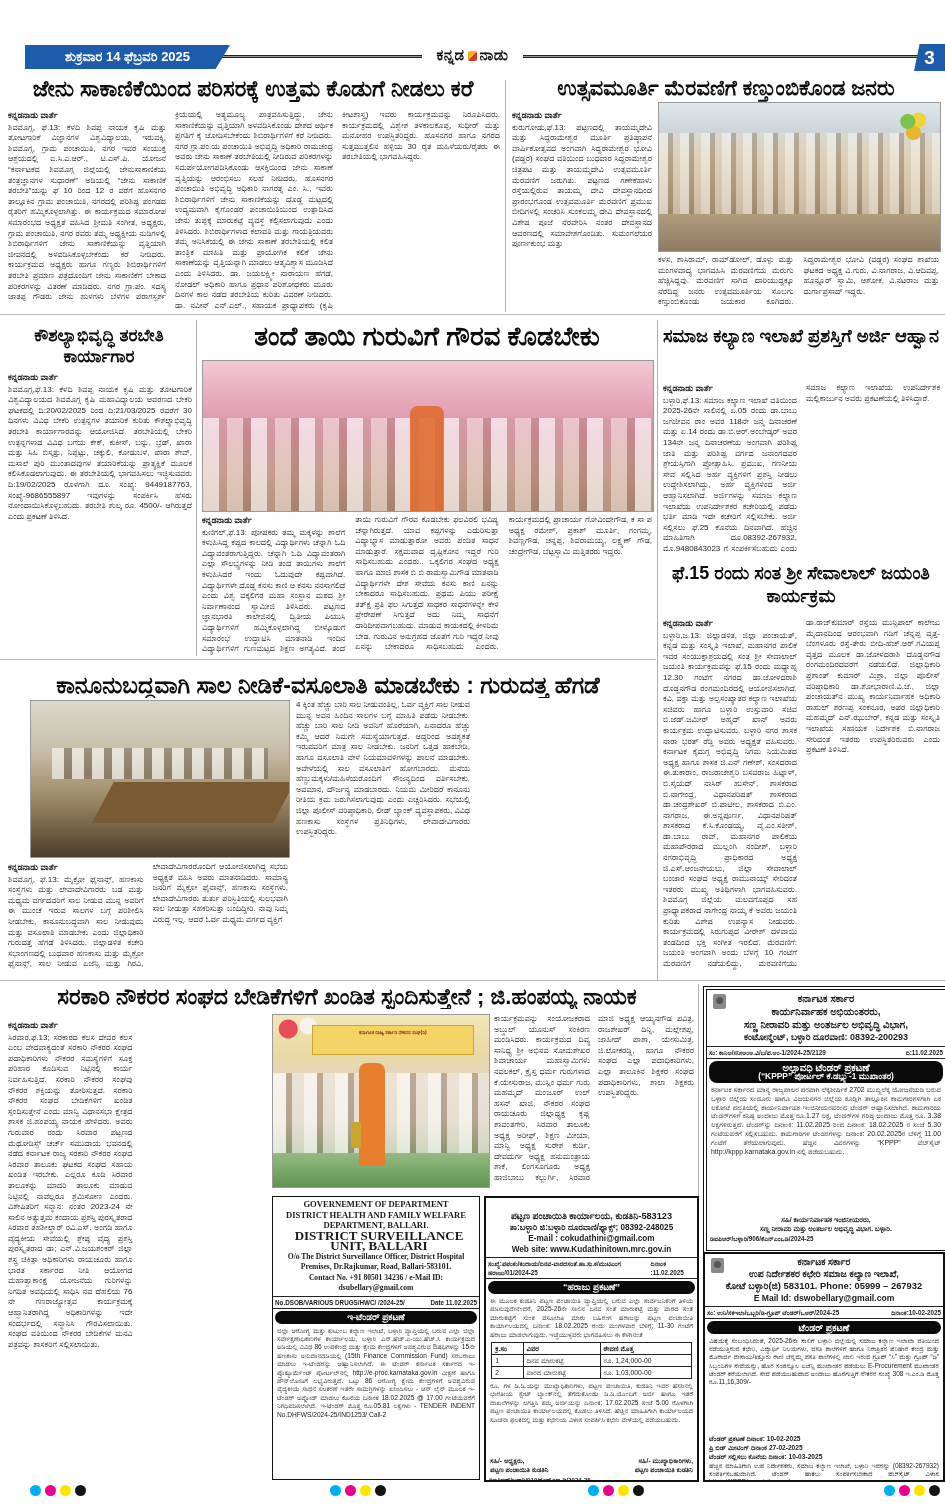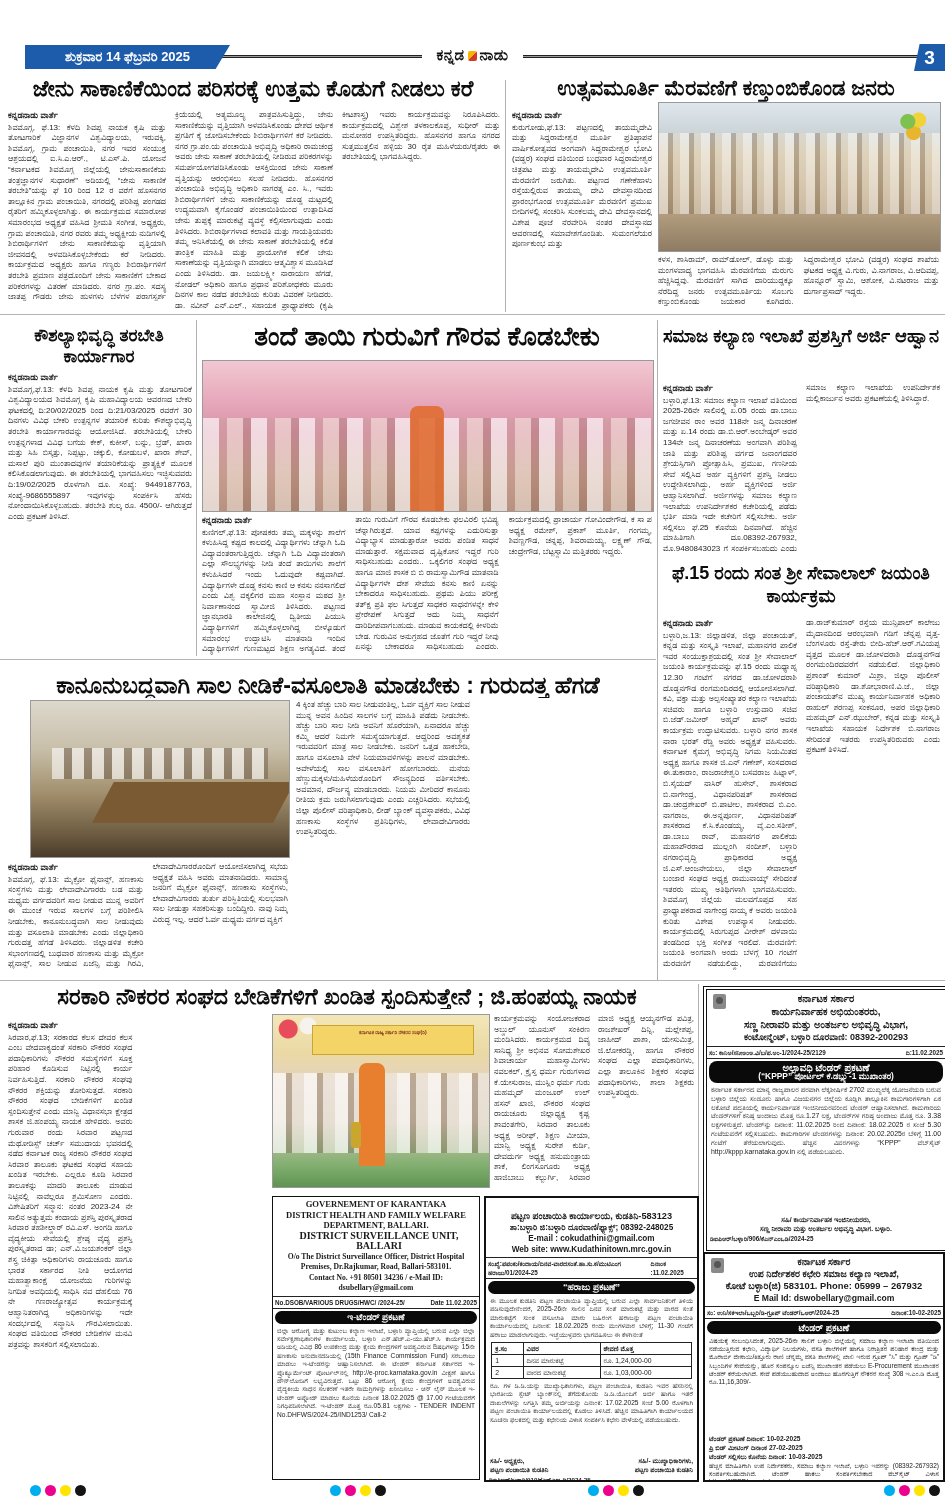--- a/index.html
+++ b/index.html
@@ -158,31 +158,31 @@
          font-size:5px;font-weight:bold;color:#7a2a12;text-align:center;line-height:12px;overflow:hidden;">ಕರ್ನಾಟಕ ರಾಜ್ಯ ಸರ್ಕಾರಿ ನೌಕರರ ಸಂಘ(ರಿ)</div>
     <div class="abs" style="left:0;top:34%;width:100%;height:46%;background:
          repeating-linear-gradient(90deg,rgba(255,255,255,.7) 0 13px,rgba(110,90,70,.35) 13px 19px,rgba(240,235,228,.6) 19px 31px);"></div>
     <div class="abs" style="left:40%;top:28%;width:26px;height:60%;background:#e87f2e;border-radius:8px 8px 0 0;"></div>
     <div class="abs" style="left:36%;top:62%;width:10px;height:26px;background:#caa62e;border-radius:3px;"></div>
   </div>
   <div class="btx" style="left:494px;top:1014px;width:200px;height:178px;column-count:2;column-gap:8px;">ಕಾರ್ಯಕ್ರಮವನ್ನು ಸಂಯೋಜಕರಾದ ಅಬ್ದುಲ್ ಯೂನುಸ್ ಸಂಕಿರಣ ಮಂಡಿಸಿದರು. ಕಾರ್ಯಕ್ರಮದ ದಿವ್ಯ ಸಾನಿಧ್ಯ ಶ್ರೀ ಅಭಿನವ ಸೋಮಶೇಖರ ಶಿವಾಚಾರ್ಯ ಮಹಾಸ್ವಾಮಿಗಳು ನವಲಕಲ್, ಕ್ರೈಸ್ತ ಧರ್ಮ ಗುರುಗಳಾದ ಕೆ.ಯೇಸುರಾಜ, ಮುಸ್ಲಿಂ ಧರ್ಮ ಗುರು ಮಹಮ್ಮದ್ ಮಂಜೂರ್ ಉಲ್ ಹಸನ್ ಖಾಜಿ, ನೌಕರರ ಸಂಘದ ರಾಯಚೂರು ಜಿಲ್ಲಾಧ್ಯಕ್ಷ ಕೃಷ್ಣ ಶಾವಂತಗೇರಿ, ಸಿರವಾರ ತಾಲೂಕು ಅಧ್ಯಕ್ಷ ಅರೀಫ್, ಶಿಕ್ಷಣ ಮೀಯಾ, ಮಾನ್ವಿ ಅಧ್ಯಕ್ಷ ಸುರೇಶ ಕುರ್ಡಿ, ದೇವದುರ್ಗ ಅಧ್ಯಕ್ಷ ಹನುಮಂತ್ರಾಯ ಶಾಕೆ, ಲಿಂಗಸೂಗೂರು ಅಧ್ಯಕ್ಷ ಹಾಜಿಬಾಬು ಕಲ್ಬುರ್ಗಿ, ಸಿರವಾರ ಮಾಜಿ ಅಧ್ಯಕ್ಷ ಆಯ್ಯನಗೌಡ ಪವಿತ್ರ, ರಾಜಶೇಖರ್ ದಿನ್ನಿ, ಮಲ್ಲೇಶಪ್ಪ, ಜಾಹೀದ್ ಪಾಶಾ, ಯೇಸುಮಿತ್ರ, ಜಿ.ಲೋಕರಡ್ಡಿ, ಹಾಗೂ ನೌಕರರ ಸಂಘದ ಎಲ್ಲಾ ಪದಾಧಿಕಾರಿಗಳು, ಎಲ್ಲಾ ತಾಲೂಕಿನ ಶಿಕ್ಷಕರ ಸಂಘದ ಪದಾಧಿಕಾರಿಗಳು, ಶಾಲಾ ಶಿಕ್ಷಕರು ಉಪಸ್ಥಿತರಿದ್ದರು.</div>
 
   <div class="ad" style="left:272px;top:1196px;width:206px;height:282px;border:1.5px solid #111;">
     <div style="font-family:'Liberation Serif',serif;font-weight:bold;text-align:center;font-size:8.6px;line-height:10.5px;padding-top:2px;">
-      <div>GOVERNEMENT OF KARANTAKA</div>
+      <div>GOVERNEMENT OF DEPARTMENT</div>
       <div>DISTRICT HEALTH AND FAMILY WELFARE DEPARTMENT, BALLARI.</div>
-      <div style="font-size:10px;margin-left:6px;">DISTRICT SURVEILLANCE UNIT, BALLARI</div>
+      <div style="font-size:13px;margin-left:6px;">DISTRICT SURVEILLANCE UNIT, BALLARI</div>
       <div style="font-size:7.6px;">O/o The District Surveillance Officer, District Hospital Premises, Dr.Rajkumar, Road, Ballari-583101.</div>
       <div style="font-size:7.6px;">Contact No. +91 80501 34236 / e-Mail ID: dsubellary@gmail.com</div>
     </div>
     <div class="refline">
         <span>No.DSOB/VARIOUS DRUGS/HWC/  /2024-25/</span>
         <span>Date 11.02.2025</span>
       </div>
-    <div class="bar" style="font-size:9px;font-family:Liberation Serif, serif;">ಇ-ಟೆಂಡರ್ ಪ್ರಕಟಣೆ</div>
+    <div class="bar" style="font-size:9px;">ಇ-ಟೆಂಡರ್ ಪ್ರಕಟಣೆ</div>
     <div class="adbody" style="font-size:6.6px;line-height:8.4px;height:150px;overflow:hidden;">ಜಿಲ್ಲಾ ಆರೋಗ್ಯ ಮತ್ತು ಕುಟುಂಬ ಕಲ್ಯಾಣ ಇಲಾಖೆ, ಬಳ್ಳಾರಿ ವ್ಯಾಪ್ತಿಯಲ್ಲಿ ಬರುವ ಎಲ್ಲಾ ಜಿಲ್ಲಾ ಸರ್ವೇಕ್ಷಣಾಧಿಕಾರಿಗಳ ಕಾರ್ಯಾಲಯ, ಬಳ್ಳಾರಿ ಎನ್.ಹೆಚ್.ಎ-ಯು.ಹೆಚ್.ಸಿ ಕಾರ್ಯಕ್ರಮದ ಅಡಿಯಲ್ಲಿ ವಿವಿಧ 86 ಉಪಕೇಂದ್ರ ಮತ್ತು ಕ್ಷೇಮ ಕೇಂದ್ರಗಳಿಗೆ ಅವಶ್ಯವಿರುವ ಔಷಧಿಗಳನ್ನು 15ನೇ ಹಣಕಾಸು ಅನುದಾನದಡಿಯಲ್ಲಿ (15th Finance Commission Fund) ಸರಬರಾಜು ಮಾಡಲು ಇ-ಟೆಂಡರನ್ನು ಆಹ್ವಾನಿಸಲಾಗಿದೆ. ಈ ಟೆಂಡರ್ ಕರ್ನಾಟಕ ಸರ್ಕಾರದ ಇ-ಪ್ರೊಕ್ಯೂರ್ಮೆಂಟ್ ಪೋರ್ಟಲ್‌ನಲ್ಲಿ http://e-proc.karnataka.gov.in ವೀಕ್ಷಣೆ ಹಾಗೂ ಡೌನ್‌ಲೋಡಿಗೆ ಲಭ್ಯವಿರುತ್ತದೆ. ಒಟ್ಟು 86 ಆರೋಗ್ಯ ಕ್ಷೇಮ ಕೇಂದ್ರಗಳಿಗೆ ಅವಶ್ಯವಿರುವ ವೈದ್ಯಕೀಯ ಸಾಧನ ಸಲಕರಣೆ ಇತರೇ ಸಾಮಗ್ರಿಗಳನ್ನು ಖರೀದಿಸಲು - ಆನ್ ಲೈನ್ ಮೂಲಕ ಇ-ಟೆಂಡರ್ ಅಪ್ಲೋಡ್ ಮಾಡಲು ಕೊನೆಯ ದಿನಾಂಕ 18.02.2025 @ 17.00 ಗಂಟೆಯವರೆಗೆ ನಿಗಧಿಪಡಿಸಲಾಗಿದೆ. ಇ-ಟೆಂಡರ್ ಮೊತ್ತ ರೂ.05.81 ಲಕ್ಷಗಳು - TENDER INDENT No.DHFWS/2024-25/IND1253/ Call-2</div>
     <div class="sigrow" style="font-size:6.4px;">
         <span>ಸಹಿ/- ಜಿಲ್ಲಾ ಸರ್ವೇಕ್ಷಣಾಧಿಕಾರಿಗಳು ಬಳ್ಳಾರಿ.</span>
         <span>ಸಹಿ/- ಜಿಲ್ಲಾ ಆರೋಗ್ಯ ಮತ್ತು ಕುಟುಂಬ ಕಲ್ಯಾಣ ಅಧಿಕಾರಿಗಳು, ಬಳ್ಳಾರಿ.</span>
       </div>
 
   </div>
 
   <div class="ad" style="left:484px;top:1196px;width:211px;height:282px;border:2px solid #111;">
     <div style="font-weight:bold;text-align:center;font-size:9.2px;line-height:11px;padding-top:13px;">

